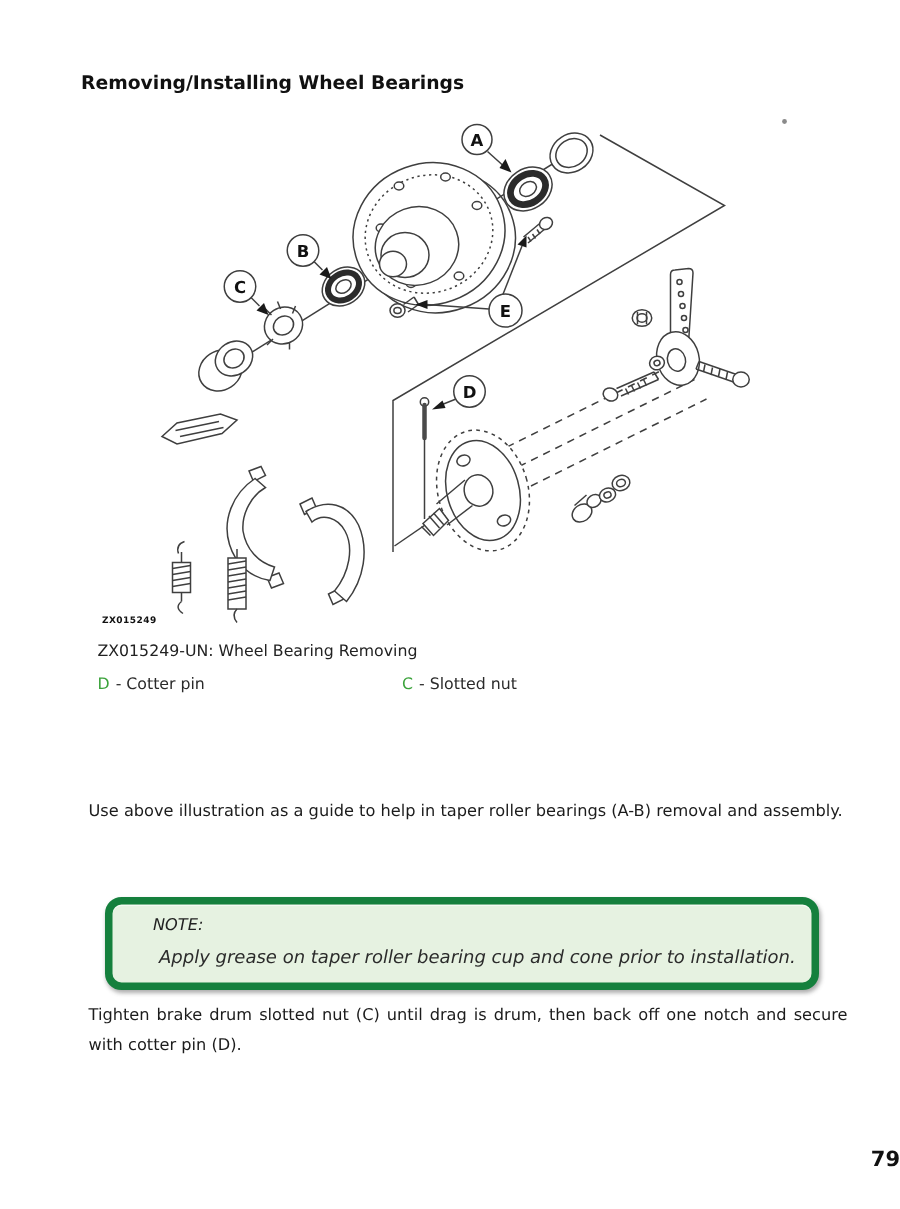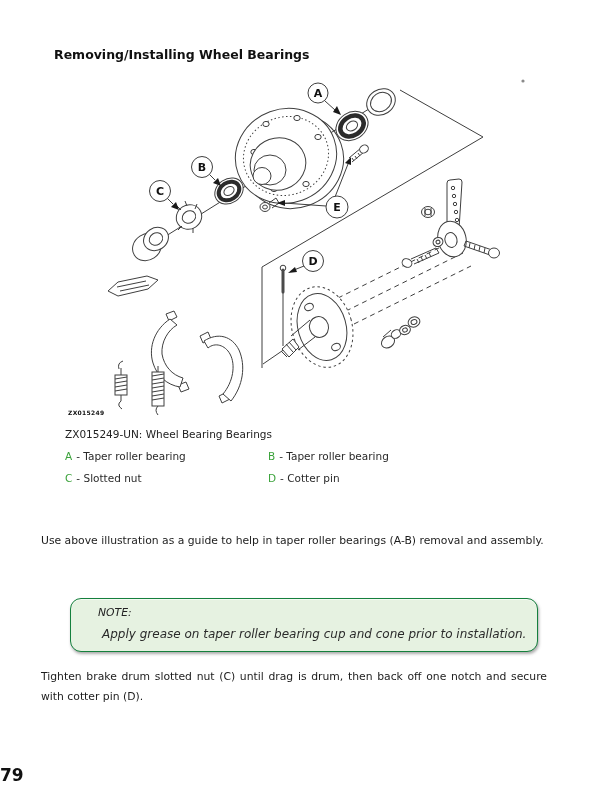--- a/index.html
+++ b/index.html
@@ -6,30 +6,30 @@
   #page{position:relative;width:600px;height:806px;background:#ffffff;overflow:hidden;
         font-family:"DejaVu Sans",sans-serif;color:#1c1c1c;}
   .title{position:absolute;left:54px;top:47px;font-size:12.5px;font-weight:bold;color:#111;}
   #diagram{position:absolute;left:0;top:0;}
   .caption{position:absolute;left:65px;top:428px;font-size:10.5px;color:#222;}
   .legend{position:absolute;left:65px;top:450px;width:460px;font-size:10.5px;}
   .legend .lrow{display:grid;grid-template-columns:203px 1fr;height:22px;align-items:start;}
   .leg{white-space:nowrap;}
   .lk{color:#3aa23a;}
   .lt{margin-left:4px;color:#2a2a2a;}
-  .bodyblock{position:absolute;left:41px;width:506px;font-size:10.8px;line-height:20.2px;color:#1c1c1c;}
+  .bodyblock{position:absolute;left:59px;width:506px;font-size:10.8px;line-height:20.2px;color:#1c1c1c;}
   #body1{top:531px;}
   #body2{top:667px;}
   .sent{text-align:justify;}
   .notebox{position:absolute;left:70px;top:598px;width:466px;height:52px;border-radius:11px;
-           background:#e6f2e1;border:1px solid #15803d;
+           background:#e6f2e1;border:5px solid #15803d;
            box-shadow:1px 2px 3px rgba(70,70,70,.45), inset 0 1px 0 rgba(255,255,255,.6);}
   .note-title{position:absolute;left:27px;top:7px;font-size:10.8px;font-style:italic;color:#222;}
   .note-text{position:absolute;left:31px;top:28px;font-size:12px;font-style:italic;color:#2b2b2b;white-space:nowrap;}
-  .pageno{position:absolute;left:0;top:765px;width:600px;text-align:left;font-size:17px;font-weight:bold;color:#111;}
+  .pageno{position:absolute;left:0;top:765px;width:600px;text-align:right;font-size:14px;font-weight:bold;color:#111;}
   svg .ln{stroke:#3f3f3f;stroke-width:1;fill:none;}
   svg .pt{stroke:#3f3f3f;stroke-width:1;fill:#fff;}
   svg text.callout{font-family:"DejaVu Sans",sans-serif;font-size:11px;font-weight:bold;fill:#111;text-anchor:middle;}
   svg text.tiny{font-family:"DejaVu Sans",sans-serif;font-size:6px;font-weight:bold;fill:#111;letter-spacing:.3px;}
 </style>
 </head>
 <body>
 
 <div id="page">
 
@@ -247,38 +247,30 @@
       <line class="ln" stroke-width="1.1" x1="335" y1="197" x2="348" y2="164"></line>
       <polygon fill="#1a1a1a" points="351,157 351,165 345,163"></polygon>
       <circle class="pt" stroke-width="1.4" cx="337" cy="207" r="11"></circle>
       <text class="callout" x="337" y="211">E</text>
     </g>
 
     <text class="tiny" x="68" y="415">ZX015249</text>
     <circle cx="523" cy="81" r="1.6" fill="#8a8a8a"></circle>
   </svg>
 
-  <div class="caption">ZX015249-UN: Wheel Bearing Bearings</div>
+  <div class="caption">ZX015249-UN: Wheel Bearing Removing</div>
 
   <div class="legend">
     <div class="lrow">
       <div class="leg">
-        <span class="lk">A</span><span class="lt">- Taper roller bearing</span>
+        <span class="lk">D</span><span class="lt">- Cotter pin</span>
       </div>
-      <div class="leg">
-        <span class="lk">B</span><span class="lt">- Taper roller bearing</span>
-      </div>
-    </div>
-    <div class="lrow">
       <div class="leg">
         <span class="lk">C</span><span class="lt">- Slotted nut</span>
       </div>
-      <div class="leg">
-        <span class="lk">D</span><span class="lt">- Cotter pin</span>
-      </div>
     </div>
   </div>
 
   <div class="bodyblock" id="body1">
     <div class="sent">Use above illustration as a guide to help in taper roller bearings (A-B) removal and assembly.</div>
   </div>
 
   <div class="notebox">
     <div class="note-title">NOTE:</div>
     <div class="note-text">Apply grease on taper roller bearing cup and cone prior to installation.</div>

